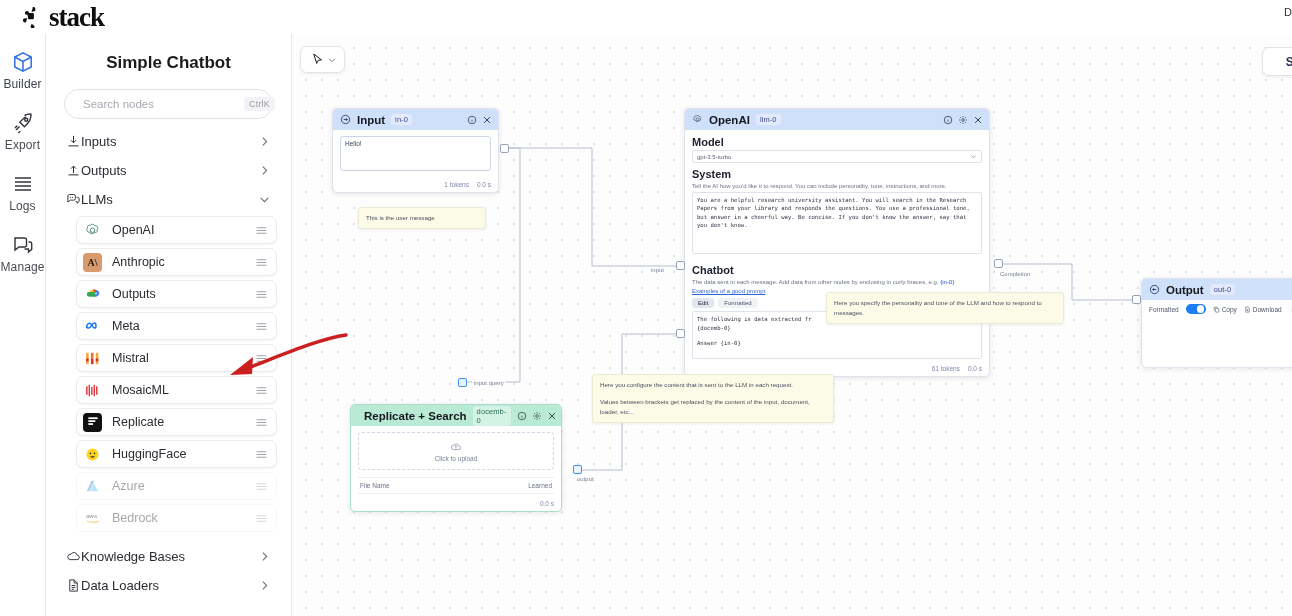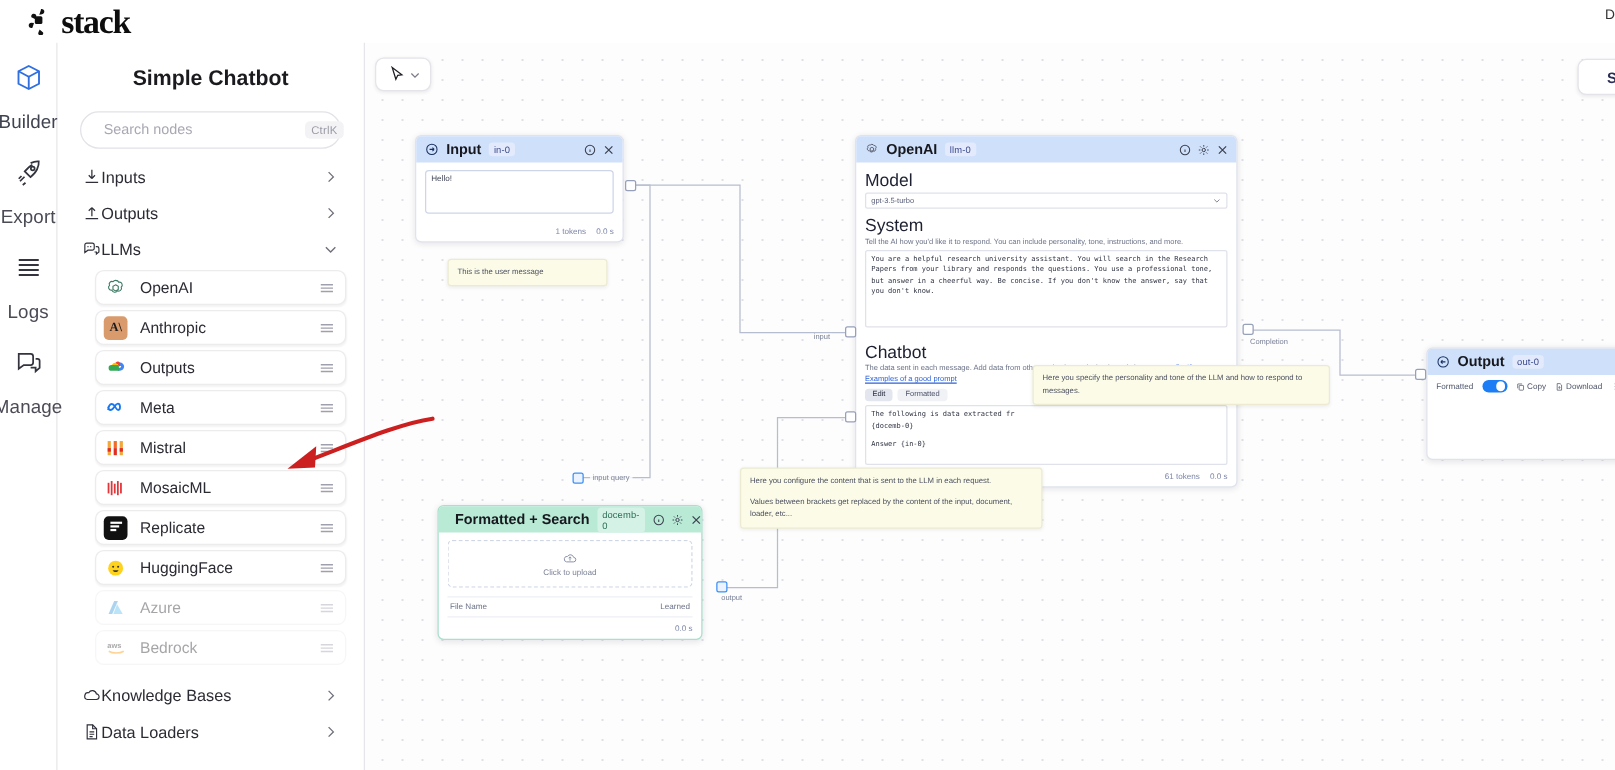--- a/index.html
+++ b/index.html
@@ -35,21 +35,21 @@
     position: absolute; left: 0; top: 34px; width: 46px; height: 582px;
     background: #fff; border-right: 1px solid #e8e8ea;
     display: flex; flex-direction: column; align-items: center;
     padding-top: 16px; gap: 20px; z-index: 30;
   }
   .rail-item {
     display: flex; flex-direction: column; align-items: center;
     gap: 3px; cursor: pointer; width: 46px;
   }
   .rail-ico { width: 24px; height: 24px; display: block; }
-  .rail-label { font-size: 15px; color: #4b4b55; letter-spacing: .1px; margin-top: 12px; }
+  .rail-label { font-size: 12px; color: #4b4b55; letter-spacing: .1px; }
   .rail-item.active .rail-label { color: #3f4350; }
 
   
   .sidebar {
     position: absolute; left: 46px; top: 34px; width: 246px; height: 582px;
     background: #fff; border-right: 1px solid #e6e6ea;
     z-index: 25; overflow: hidden;
   }
   .sb-title {
     text-align: center; font-size: 17px; font-weight: 700;
@@ -145,21 +145,21 @@
   .badge.green { color: #2c6f58; background: #d5f2e6; }
   .hd-actions { margin-left: auto; display: flex; align-items: center; gap: 5px; }
   .hd-ico { width: 10px; height: 10px; color: #3c4150; cursor: pointer; }
   .node-body { padding: 6px 7px 4px; }
   .node-foot {
     display: flex; align-items: center; justify-content: flex-end; gap: 8px;
     padding: 2px 7px 4px; font-size: 6.5px; color: #7d86a8;
   }
   .foot-pill { display: flex; align-items: center; gap: 2px; }
 
-  .fld-label { font-size: 14px; font-weight: 400; color: #1d2030; margin-bottom: 2px; }
+  .fld-label { font-size: 11px; font-weight: 700; color: #1d2030; margin-bottom: 2px; }
   .fld-help { font-size: 6px; color: #6c7388; line-height: 1.35; margin-bottom: 2px; }
   .fld-link { font-size: 6px; color: #2d63d8; text-decoration: underline; display: block; margin-bottom: 4px; }
   .mono-box {
     width: 100%; border: 1px solid #dfe2ea; border-radius: 2px;
     background: #fff; font-family: "DejaVu Sans Mono", monospace;
     font-size: 5.6px; line-height: 1.5; color: #2f3342;
     padding: 3px 4px; resize: none; outline: none; overflow: hidden;
   }
   .select-box {
     display: flex; align-items: center; height: 13px;
@@ -614,21 +614,21 @@
 
       <span class="edge-label" style="left:357px; top:233px;">input</span>
       <span class="edge-label" style="left:706px; top:237px;">Completion</span>
 
       <div class="node" style="left:58px; top:370px; width:212px; border-color:#a9dfcb;">
         <div class="node-hd" style="background:#b9ead6;">
           <svg width="11" height="11" viewBox="0 0 24 24" fill="none" stroke="#16382d" stroke-width="1.6">
             <path d="M6 3h7l5 5v13H6z"></path>
               <path d="M13 3v5h5"></path>
           </svg>
-          <span class="nh-title">Formatted + Search</span>
+          <span class="nh-title">Replicate + Search</span>
           <span class="badge green">docemb-0</span>
           <span class="hd-actions">
             <svg class="hd-ico" viewBox="0 0 24 24" fill="none" stroke="currentColor" stroke-width="2">
                 <circle cx="12" cy="12" r="9"></circle>
                 <path d="M12 11v5m0-8.4v.2"></path>
               </svg>
             <svg class="hd-ico" viewBox="0 0 24 24" fill="none" stroke="currentColor" stroke-width="1.9">
                 <circle cx="12" cy="12" r="3.2"></circle>
                 <path d="M12 2.5v3m0 13v3M2.5 12h3m13 0h3M5.2 5.2l2.1 2.1m9.4 9.4 2.1 2.1M18.8 5.2l-2.1 2.1M7.3 16.7l-2.1 2.1"></path>
               </svg>

